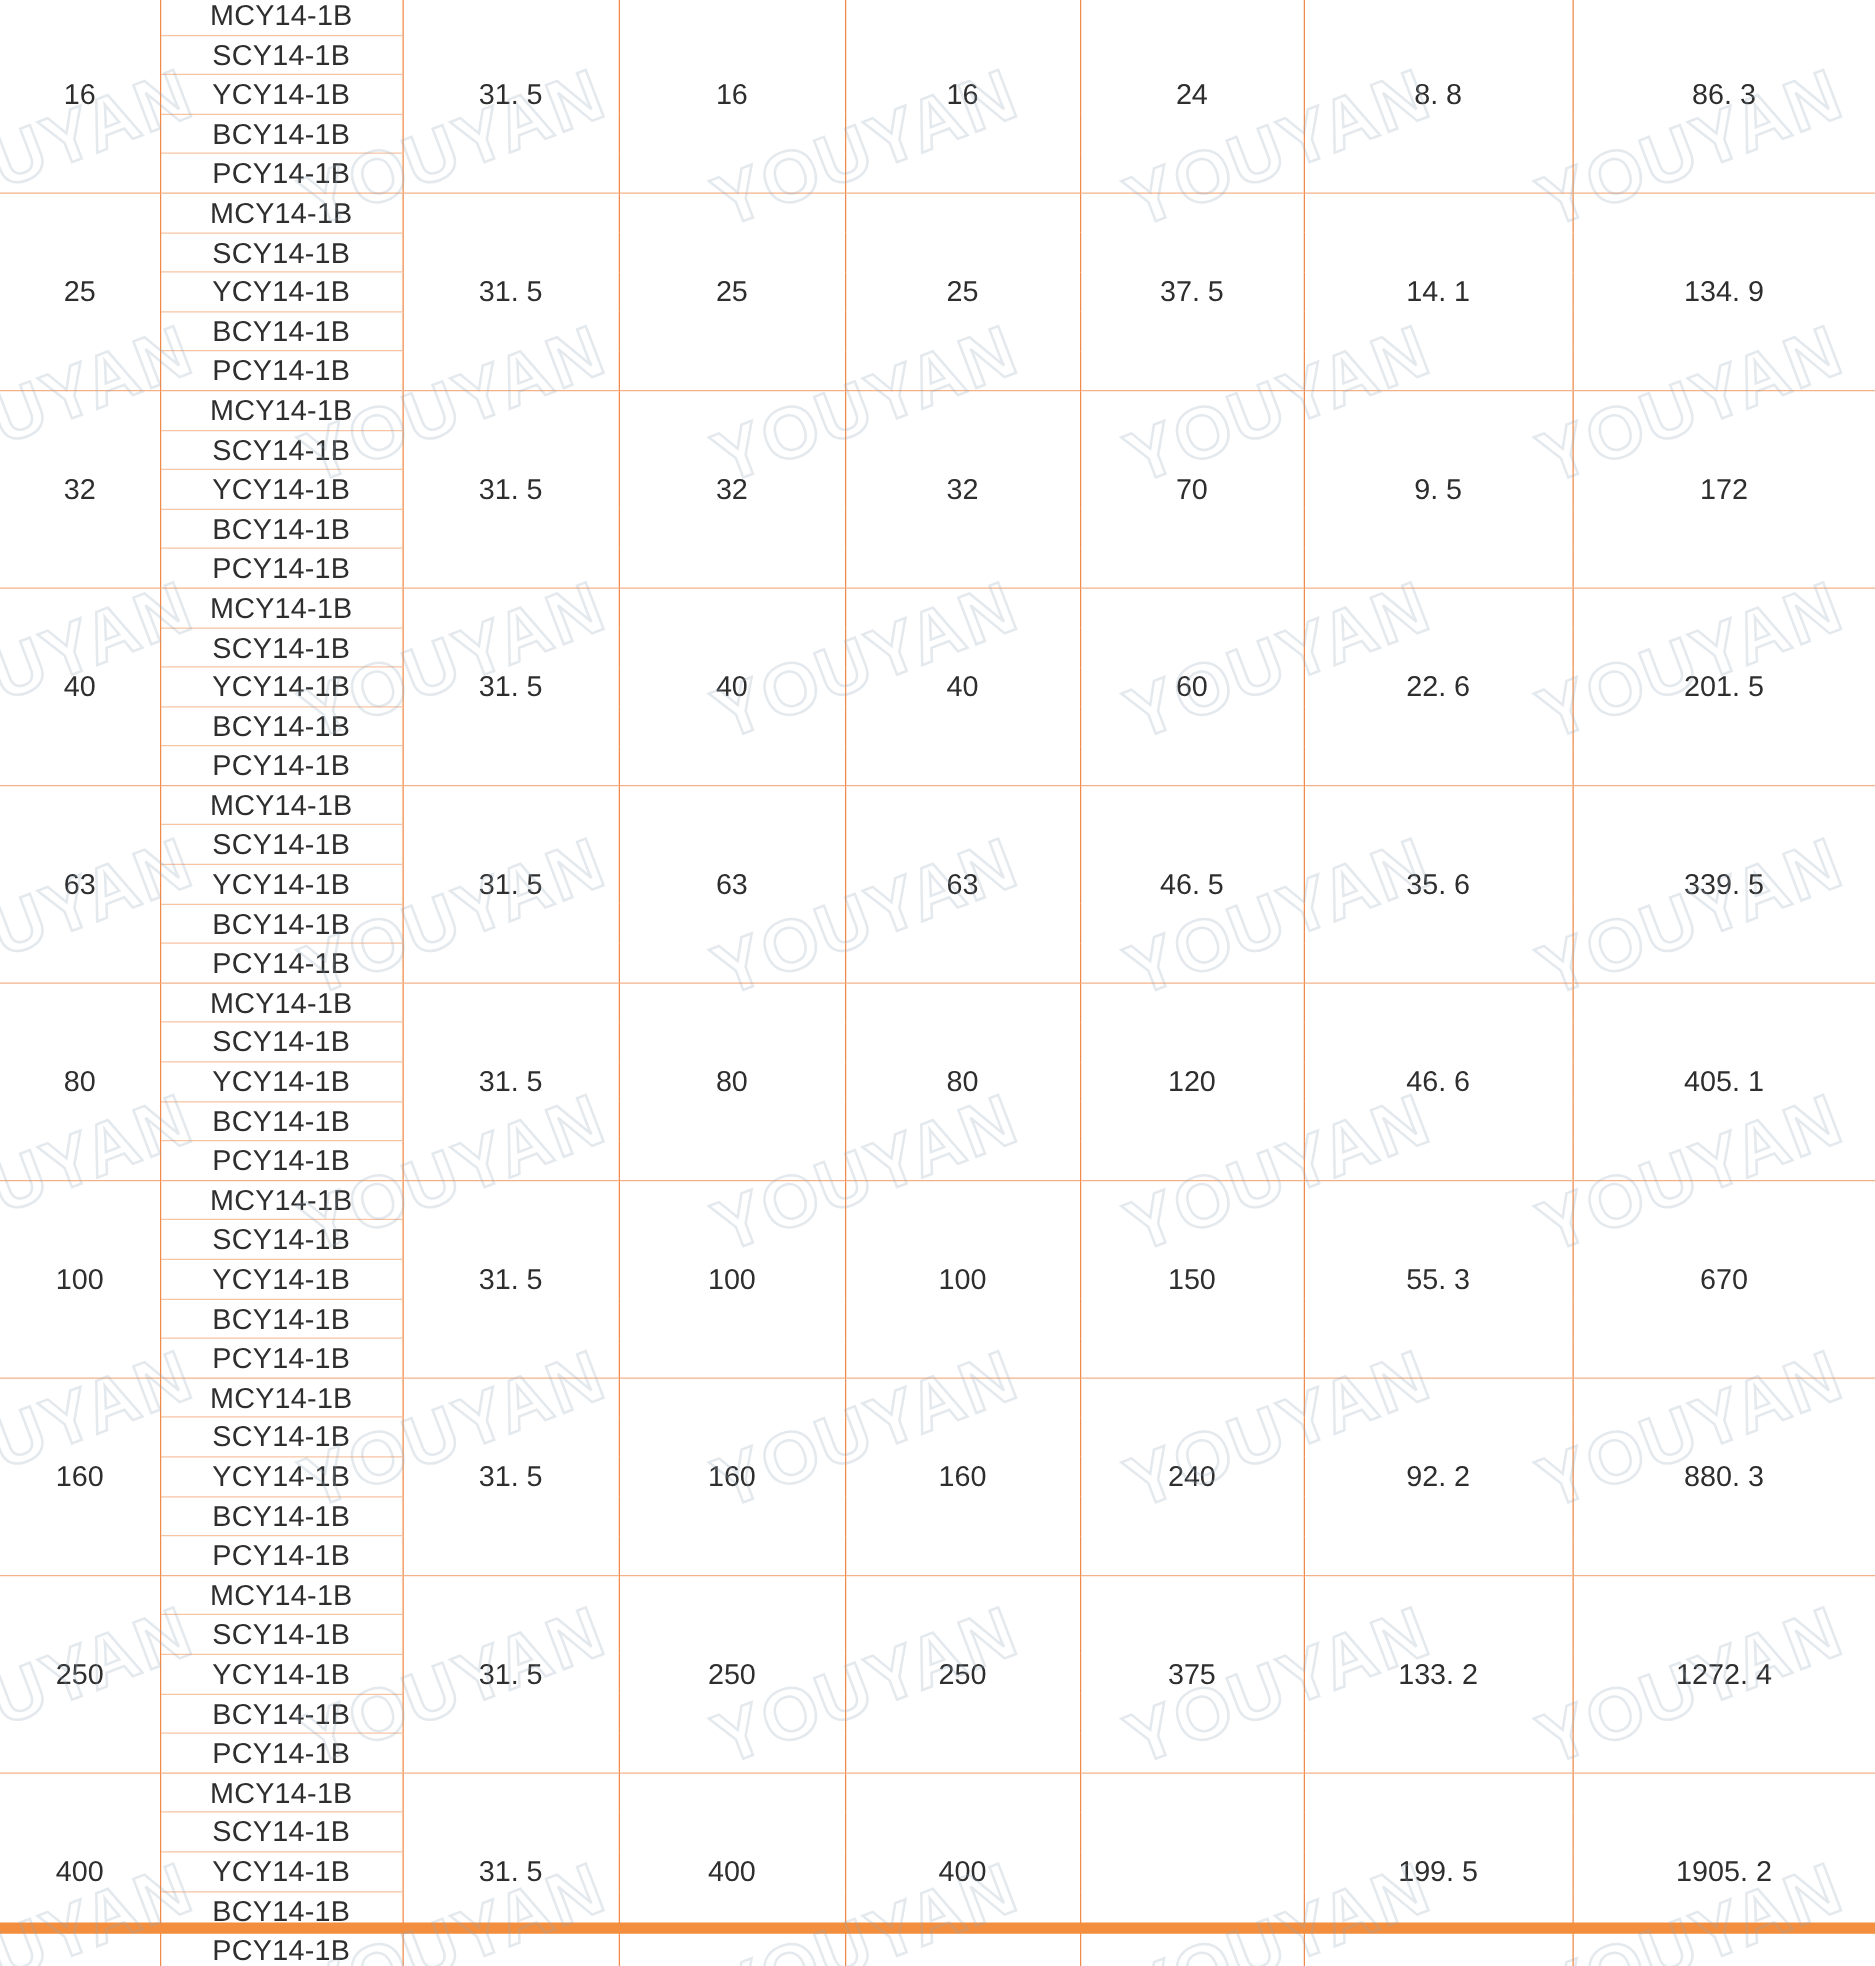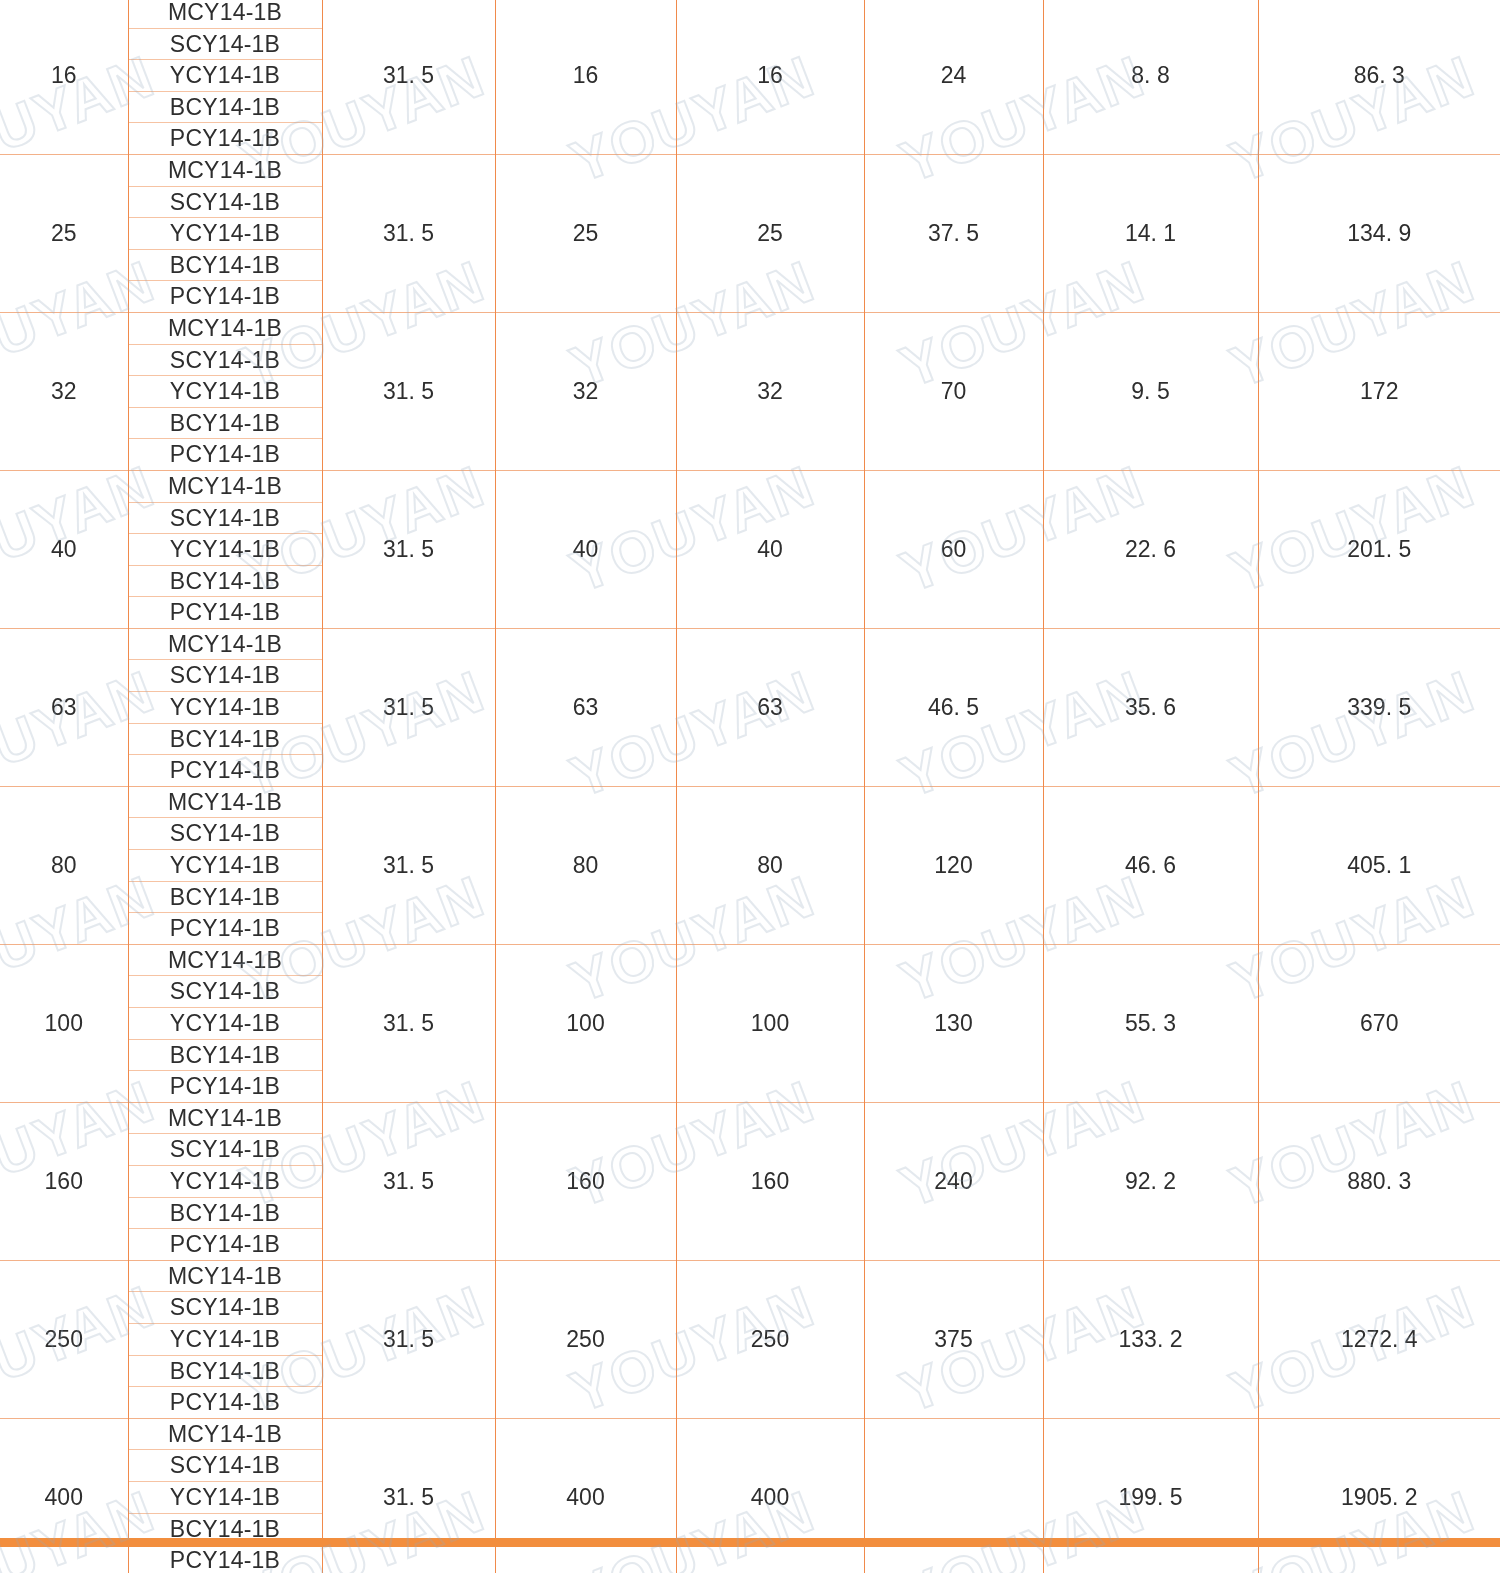--- a/index.html
+++ b/index.html
@@ -250,21 +250,21 @@
         </tr>
         <tr>
           <td class="model-cell subline">PCY14-1B</td>
         </tr>
         <tr>
           <td class="flow-cell grp-top" rowspan="5">100</td>
           <td class="model-cell grp-top">MCY14-1B</td>
           <td class="val-cell grp-top" rowspan="5">31. 5</td>
           <td class="val-cell grp-top" rowspan="5">100</td>
           <td class="val-cell grp-top" rowspan="5">100</td>
-          <td class="val-cell grp-top" rowspan="5">130</td>
+          <td class="val-cell grp-top" rowspan="5">150</td>
           <td class="val-cell grp-top" rowspan="5">55. 3</td>
           <td class="val-cell grp-top last" rowspan="5">670</td>
         </tr>
         <tr>
           <td class="model-cell subline">SCY14-1B</td>
         </tr>
         <tr>
           <td class="model-cell subline">YCY14-1B</td>
         </tr>
         <tr>

